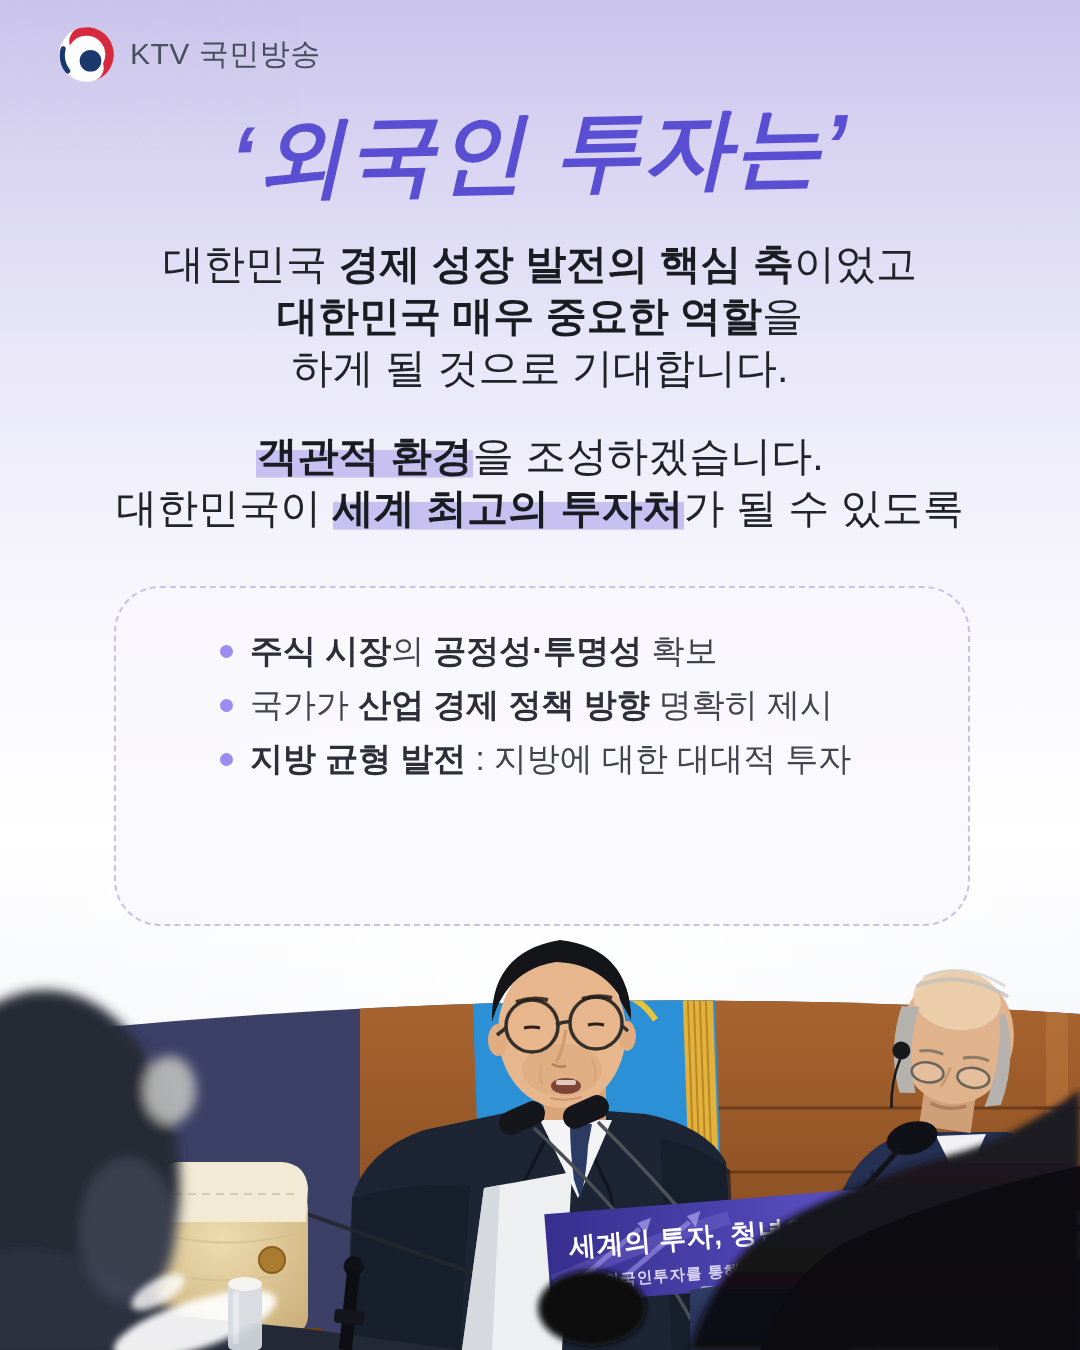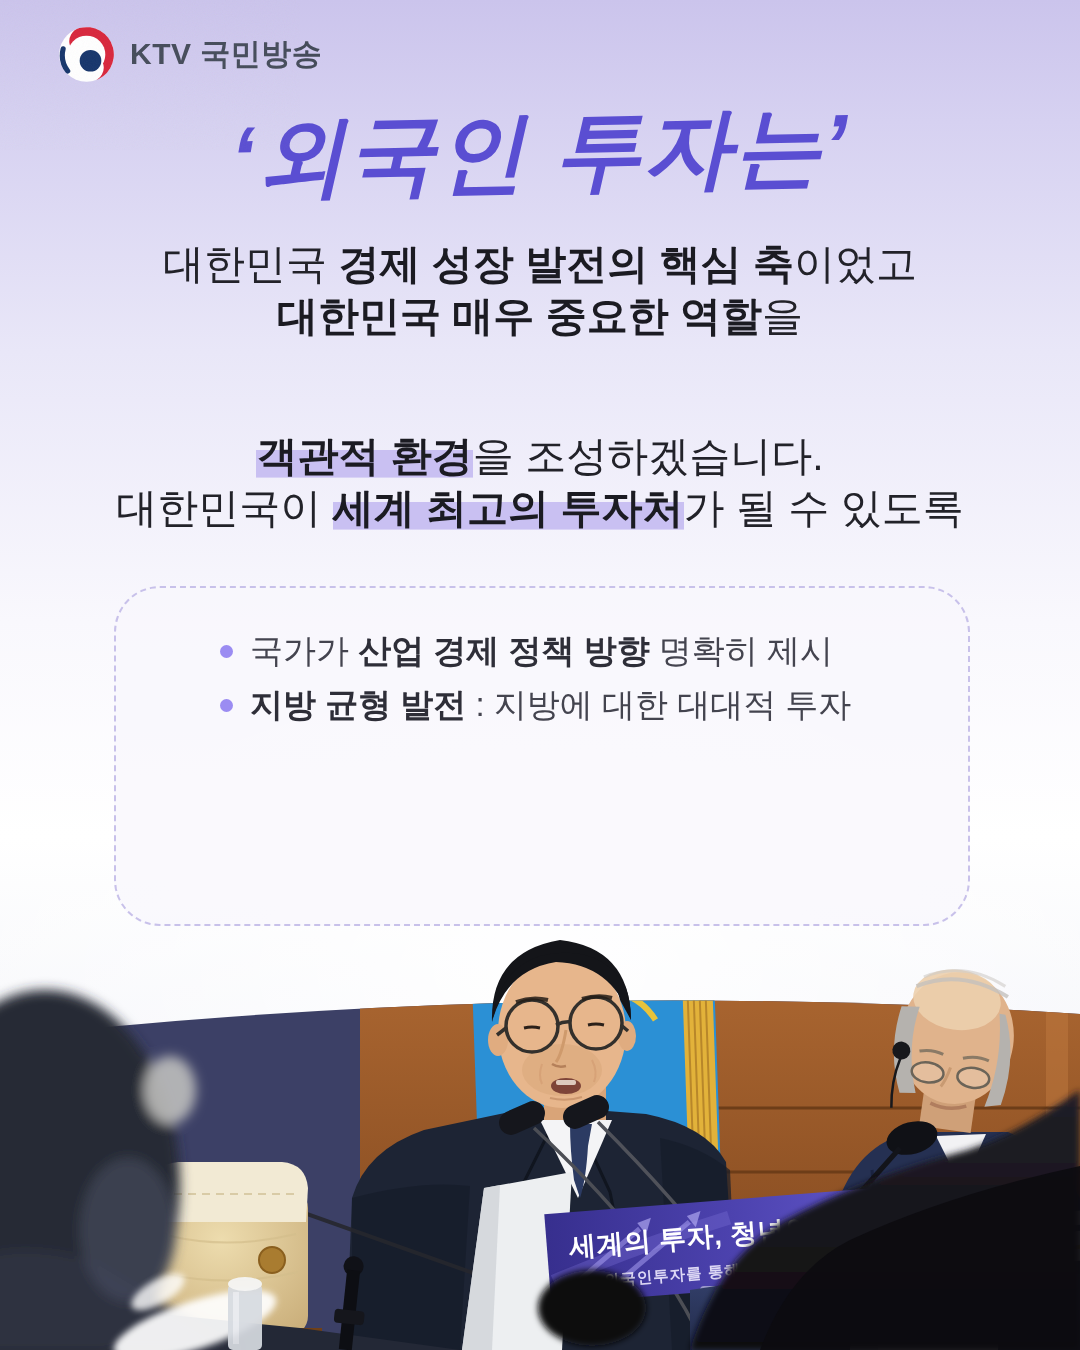--- a/index.html
+++ b/index.html
@@ -5,21 +5,21 @@
   html,body{margin:0;padding:0;background:#e8e8f0;}
   .poster{position:relative;width:1080px;height:1350px;overflow:hidden;
     font-family:"Liberation Sans","DejaVu Sans",sans-serif;
     background:
       radial-gradient(900px 500px at 50% 72%, rgba(255,255,255,.9), rgba(255,255,255,0) 70%),
       linear-gradient(180deg,#cbc4ec 0%,#d6d1f1 9%,#e9e7f8 26%,#f9f8fd 46%,#ffffff 62%,#f4f5fa 80%,#edeff7 100%);}
   .grain{position:absolute;inset:0;opacity:.05;pointer-events:none;z-index:9;}
   
   .logo{position:absolute;left:58px;top:26px;display:flex;align-items:center;gap:15px;z-index:3;}
   .logo-mark{width:57px;height:57px;display:block;}
-  .logo-text{font-size:30px;font-weight:700;color:#454c5a;letter-spacing:.5px;}
+  .logo-text{font-size:30px;font-weight:400;color:#454c5a;letter-spacing:.5px;}
   
   .calli{position:absolute;left:0;top:104px;width:100%;margin:0;text-align:center;
     font-size:88px;line-height:1.1;font-weight:700;font-style:italic;color:#5a4ed2;
     transform:rotate(-1.2deg);letter-spacing:2px;z-index:2;}
   
   .para{position:absolute;left:0;width:100%;text-align:center;color:#222229;
     font-size:41px;line-height:52px;z-index:2;}
   .para p{margin:0;}
   .p1{top:238px;}
   .p2{top:430px;}
@@ -64,28 +64,35 @@
       <path d="M17,79 A46,46 0 0 1 9,40" stroke="#16356b" stroke-width="9" fill="none" stroke-linecap="round"></path>
     </svg>
     <span class="logo-text">KTV 국민방송</span>
   </header>
 
   <h1 class="calli">‘외국인 투자는’</h1>
 
   <section class="para p1">
     <p><span>대한민국 </span><span class="b">경제 성장 발전의 핵심 축</span><span>이었고</span></p>
     <p><span class="b">대한민국 매우 중요한 역할</span><span>을</span></p>
+    <p><span>하게 될 것으로 기대합니다.</span></p>
   </section>
 
   <section class="para p2">
     <p><span class="b hl">객관적 환경</span><span>을 조성하겠습니다.</span></p>
     <p><span>대한민국이 </span><span class="b hl">세계 최고의 투자처</span><span>가 될 수 있도록</span></p>
   </section>
 
   <section class="card">
+    <div class="crow">
+      <div class="citem">
+        <span class="dot"></span>
+        <p><span class="b">주식 시장</span><span>의 </span><span class="b">공정성·투명성</span><span> 확보</span></p>
+      </div>
+    </div>
     <div class="crow">
       <div class="citem">
         <span class="dot"></span>
         <p><span>국가가 </span><span class="b">산업 경제 정책 방향</span><span> 명확히 제시</span></p>
       </div>
     </div>
     <div class="crow">
       <div class="citem">
         <span class="dot"></span>
         <p><span class="b">지방 균형 발전</span><span> : 지방에 대한 대대적 투자</span></p>

